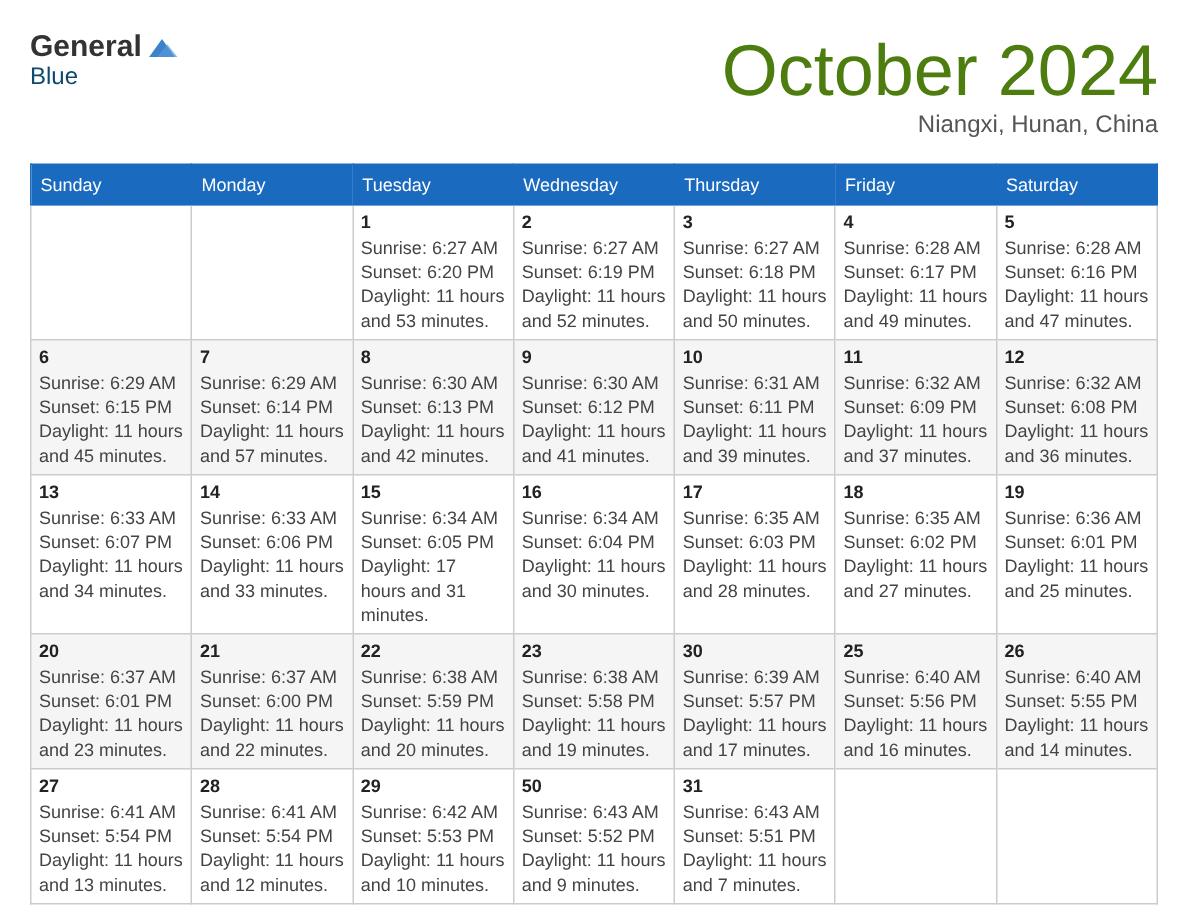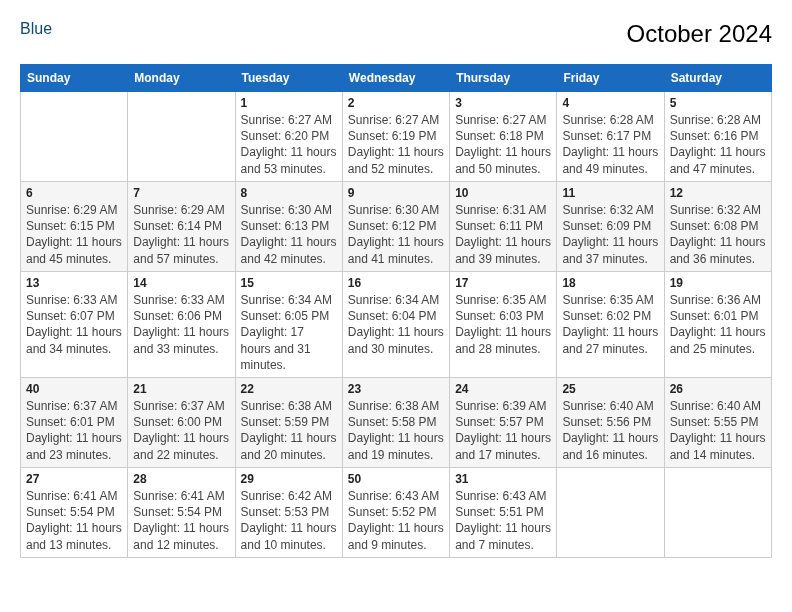--- a/index.html
+++ b/index.html
@@ -37,40 +37,40 @@
     }
     .logo-icon {
       width: 24px;
       height: 20px;
       margin-left: 2px;
     }
     .title-block {
       text-align: right;
     }
     .month-title {
-      font-size: 24px;
+      font-size: 48px;
       font-weight: 300;
-      color: #000000;
+      color: #4d7c0f;
     }
     .subtitle {
       font-size: 16px;
       color: #555;
     }
     .calendar {
       width: 100%;
       border-collapse: collapse;
       font-size: 10.5px;
     }
     .calendar th {
       background-color: #1a6bbf;
       color: white;
       text-align: left;
       padding: 6px 6px;
       font-size: 12px;
-      font-weight: bold;
+      font-weight: normal;
       border: 1px solid #1a6bbf;
     }
     .calendar td {
       vertical-align: top;
       border: 1px solid #ccc;
       padding: 4px 5px;
       width: 107px;
       min-height: 80px;
       height: 90px;
       background: #fff;
@@ -92,24 +92,32 @@
     }
     .empty-cell {
       background: #fff !important;
     }
   </style>
 </head>
 <body>
 
 <div class="header">
   <div class="logo">
+    <div class="logo-text">
+      <span class="logo-general">General</span>
+      <svg class="logo-icon" viewBox="0 0 28 22" xmlns="http://www.w3.org/2000/svg">
+        <polygon points="4,18 14,4 24,18" fill="#1a6bbf" opacity="0.85"></polygon>
+        <polygon points="10,18 18,8 26,18" fill="#5599dd" opacity="0.7"></polygon>
+      </svg>
+    </div>
     <span class="logo-blue">Blue</span>
   </div>
   <div class="title-block">
     <div class="month-title">October 2024</div>
+    <div class="subtitle">Niangxi, Hunan, China</div>
   </div>
 </div>
 
 <table class="calendar">
   <thead>
     <tr>
       <th>Sunday</th>
       <th>Monday</th>
       <th>Tuesday</th>
       <th>Wednesday</th>
@@ -274,21 +282,21 @@
         <span class="day-num">19</span>
         <div class="day-info">
           <span>Sunrise: 6:36 AM</span><br>
           <span>Sunset: 6:01 PM</span><br>
           <span>Daylight: 11 hours and 25 minutes.</span>
         </div>
       </td>
       </tr>
       <tr>
         <td>
-        <span class="day-num">40</span>
+        <span class="day-num">20</span>
         <div class="day-info">
           <span>Sunrise: 6:37 AM</span><br>
           <span>Sunset: 6:01 PM</span><br>
           <span>Daylight: 11 hours and 23 minutes.</span>
         </div>
       </td>
         <td>
         <span class="day-num">21</span>
         <div class="day-info">
           <span>Sunrise: 6:37 AM</span><br>
@@ -306,21 +314,21 @@
       </td>
         <td>
         <span class="day-num">23</span>
         <div class="day-info">
           <span>Sunrise: 6:38 AM</span><br>
           <span>Sunset: 5:58 PM</span><br>
           <span>Daylight: 11 hours and 19 minutes.</span>
         </div>
       </td>
         <td>
-        <span class="day-num">24</span>
+        <span class="day-num">30</span>
         <div class="day-info">
           <span>Sunrise: 6:39 AM</span><br>
           <span>Sunset: 5:57 PM</span><br>
           <span>Daylight: 11 hours and 17 minutes.</span>
         </div>
       </td>
         <td>
         <span class="day-num">25</span>
         <div class="day-info">
           <span>Sunrise: 6:40 AM</span><br>

